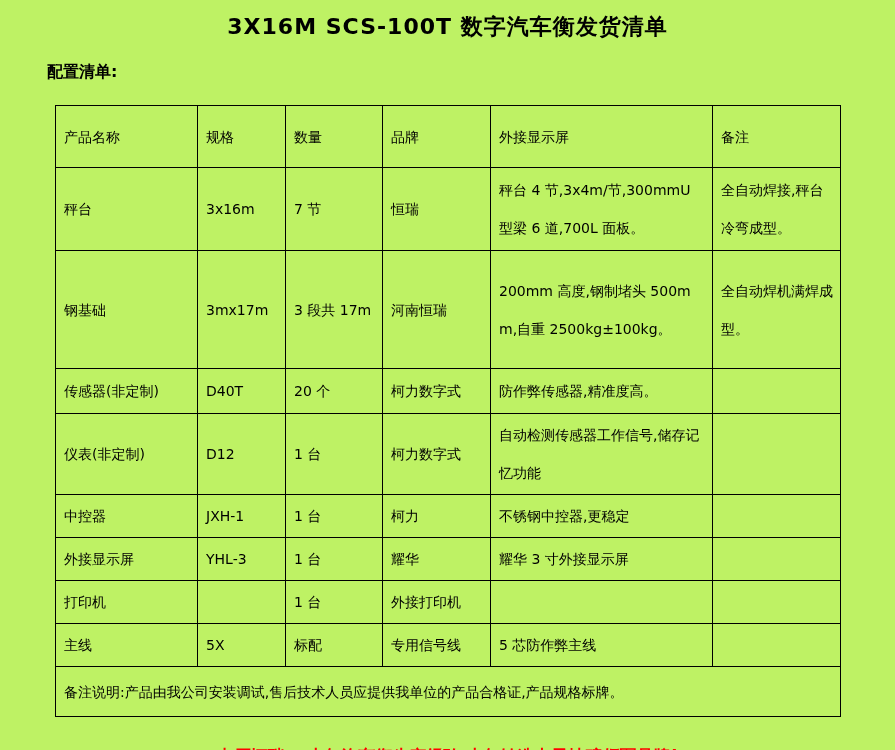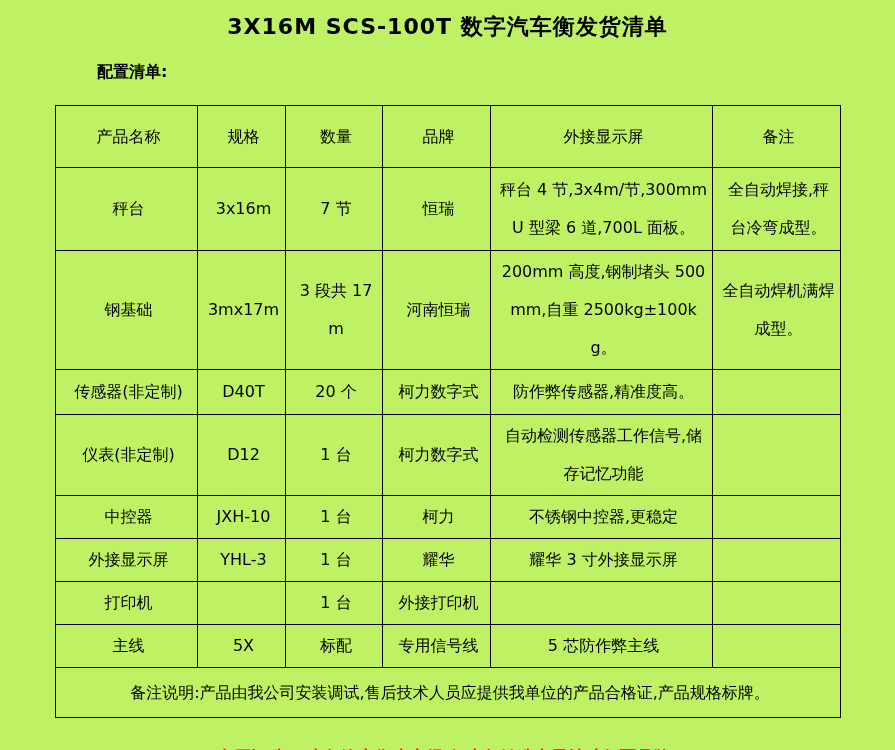--- a/index.html
+++ b/index.html
@@ -19,36 +19,36 @@
   }
   .doc-title {
     padding-top: 12px;
     text-align: center;
     font-size: 22px;
     font-weight: bold;
     letter-spacing: 1px;
     white-space: nowrap;
   }
   .subtitle {
-    margin: 20px 0 22px 97px;
+    margin: 20px 0 22px 47px;
     font-size: 16px;
     font-weight: bold;
   }
   table.sheet {
     margin-left: 55px;
     width: 785px;
     border-collapse: collapse;
     table-layout: fixed;
   }
   table.sheet th,
   table.sheet td {
     border: 1px solid #000000;
-    font-size: 16px;
+    font-size: 14px;
     font-weight: normal;
-    text-align: center;
+    text-align: left;
     vertical-align: middle;
     padding: 2px 4px 2px 8px;
     line-height: 38px;
     overflow: hidden;
     word-break: break-all;
   }
   table.sheet th { height: 62px; font-weight: normal; }
   tr.row-h83  td { height: 83px; }
   tr.row-h118 td { height: 118px; }
   tr.row-h45  td { height: 45px; }
@@ -128,21 +128,21 @@
       <td>仪表(非定制)</td>
       <td>D12</td>
       <td>1 台</td>
       <td>柯力数字式</td>
       <td>自动检测传感器工作信号,储存记忆功能</td>
       <td></td>
     </tr>
 
     <tr class="row-h43">
       <td>中控器</td>
-      <td>JXH-10</td>
+      <td>JXH-1</td>
       <td>1 台</td>
       <td>柯力</td>
       <td>不锈钢中控器,更稳定</td>
       <td></td>
     </tr>
 
     <tr class="row-h40">
       <td>外接显示屏</td>
       <td>YHL-3</td>
       <td>1 台</td>

